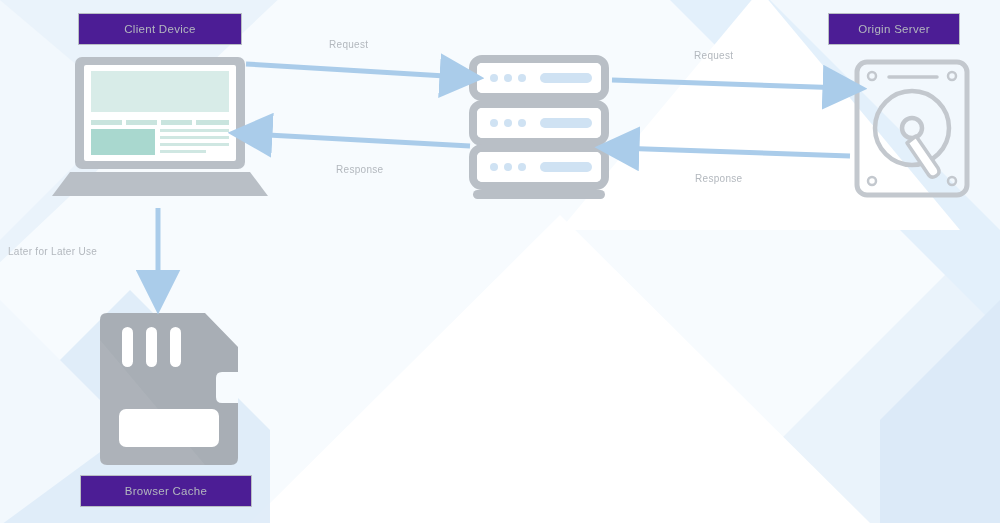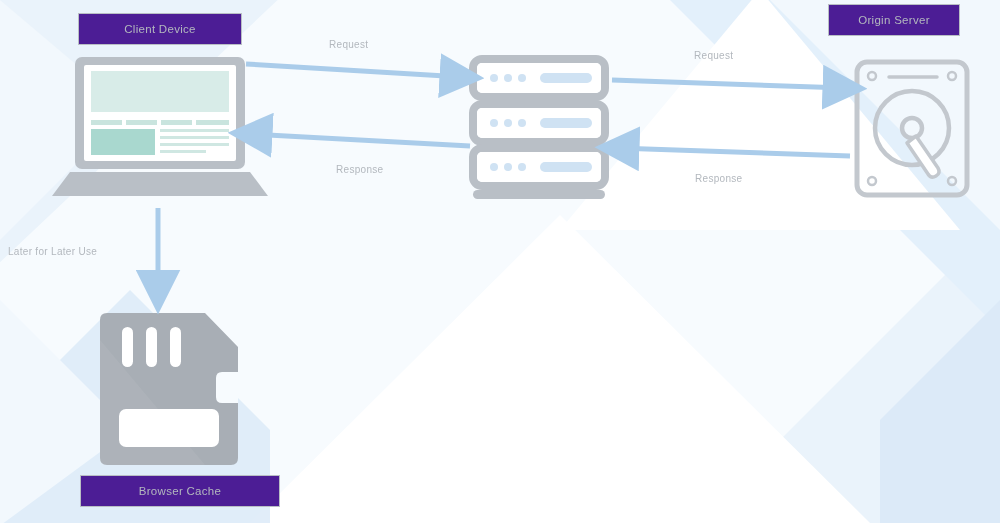--- a/index.html
+++ b/index.html
@@ -29,22 +29,22 @@
   .edge-label{
     position:absolute;
     color:#b3b8be;
     font-size:10px;
     letter-spacing:.3px;
     white-space:nowrap;
     user-select:none;
   }
   #lbl-client{left:78px;  top:13px;  width:164px;}
   #lbl-server{left:456px; top:13px;  width:164px;}
-  #lbl-origin{left:828px; top:4px;  width:132px;}
-  #lbl-browser{left:80px; top:475px; width:200px;}
+  #lbl-origin{left:828px; top:13px;  width:132px;}
+  #lbl-browser{left:80px; top:475px; width:172px;}
 
   #el-req1{left:329px; top:39px;}
   #el-res1{left:336px; top:164px;}
   #el-req2{left:694px; top:50px;}
   #el-res2{left:695px; top:173px;}
   #el-cache{left:8px;  top:246px;}
 </style>
 </head>
 <body>
 

